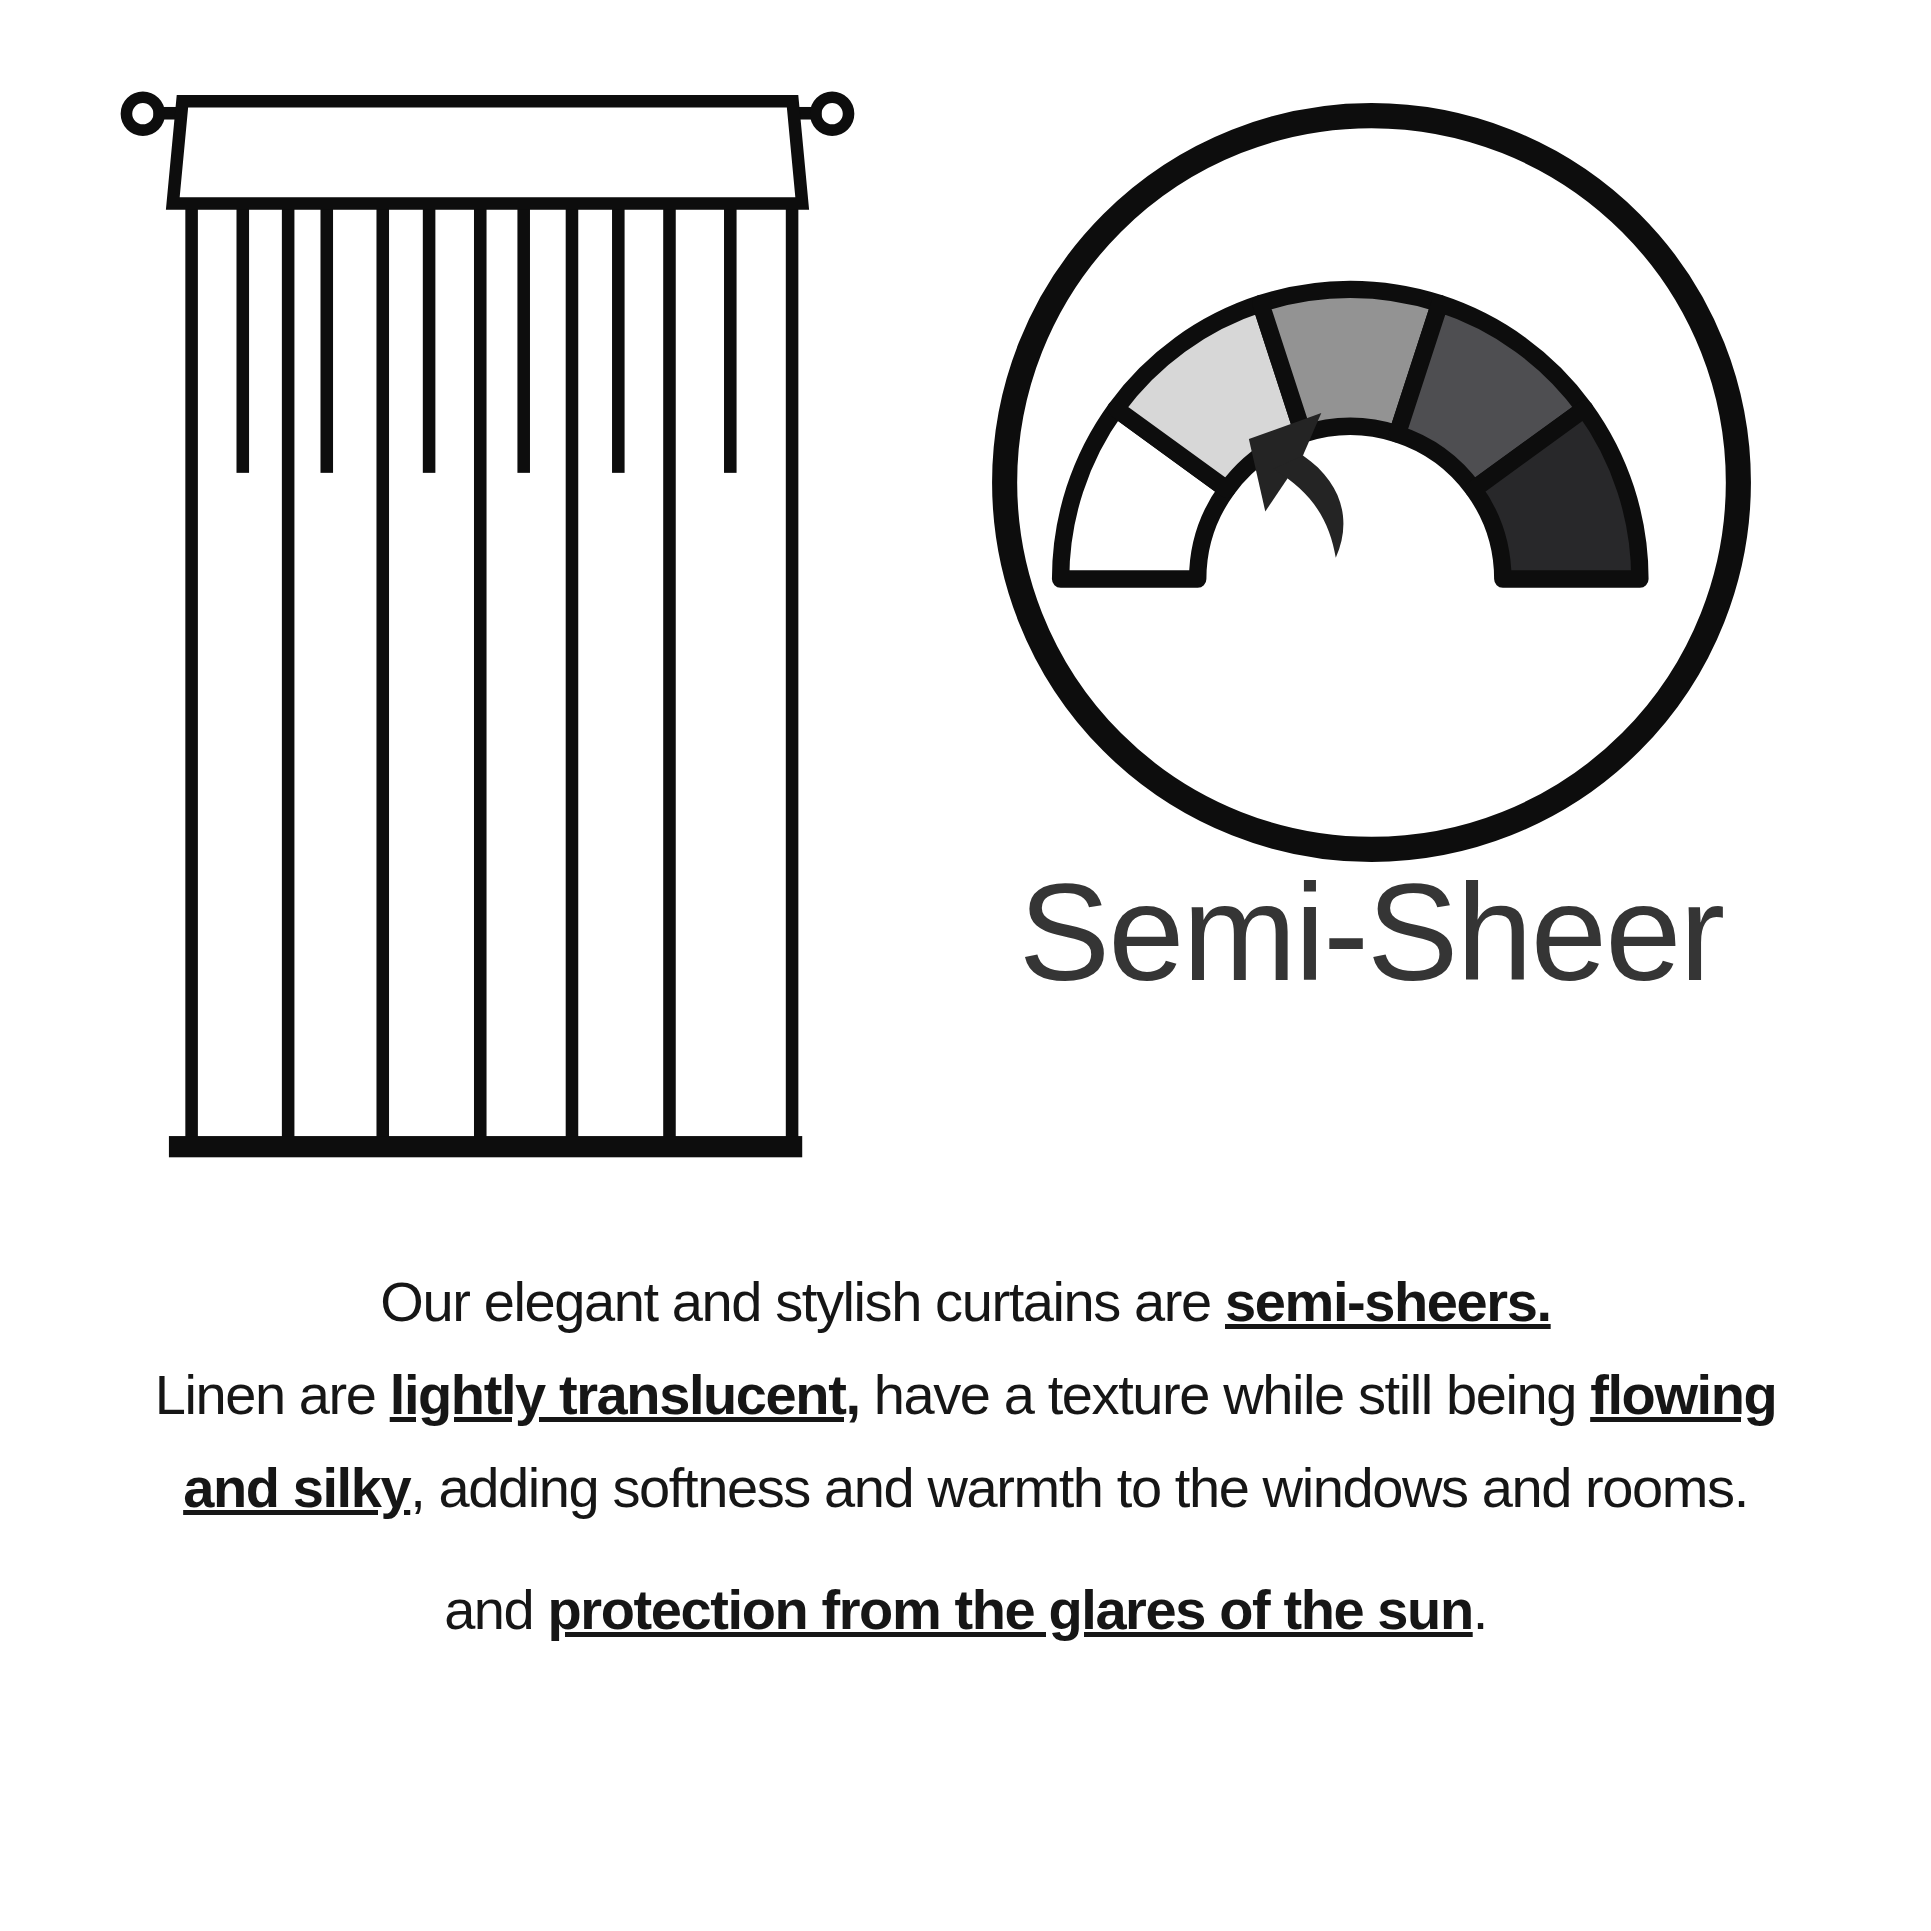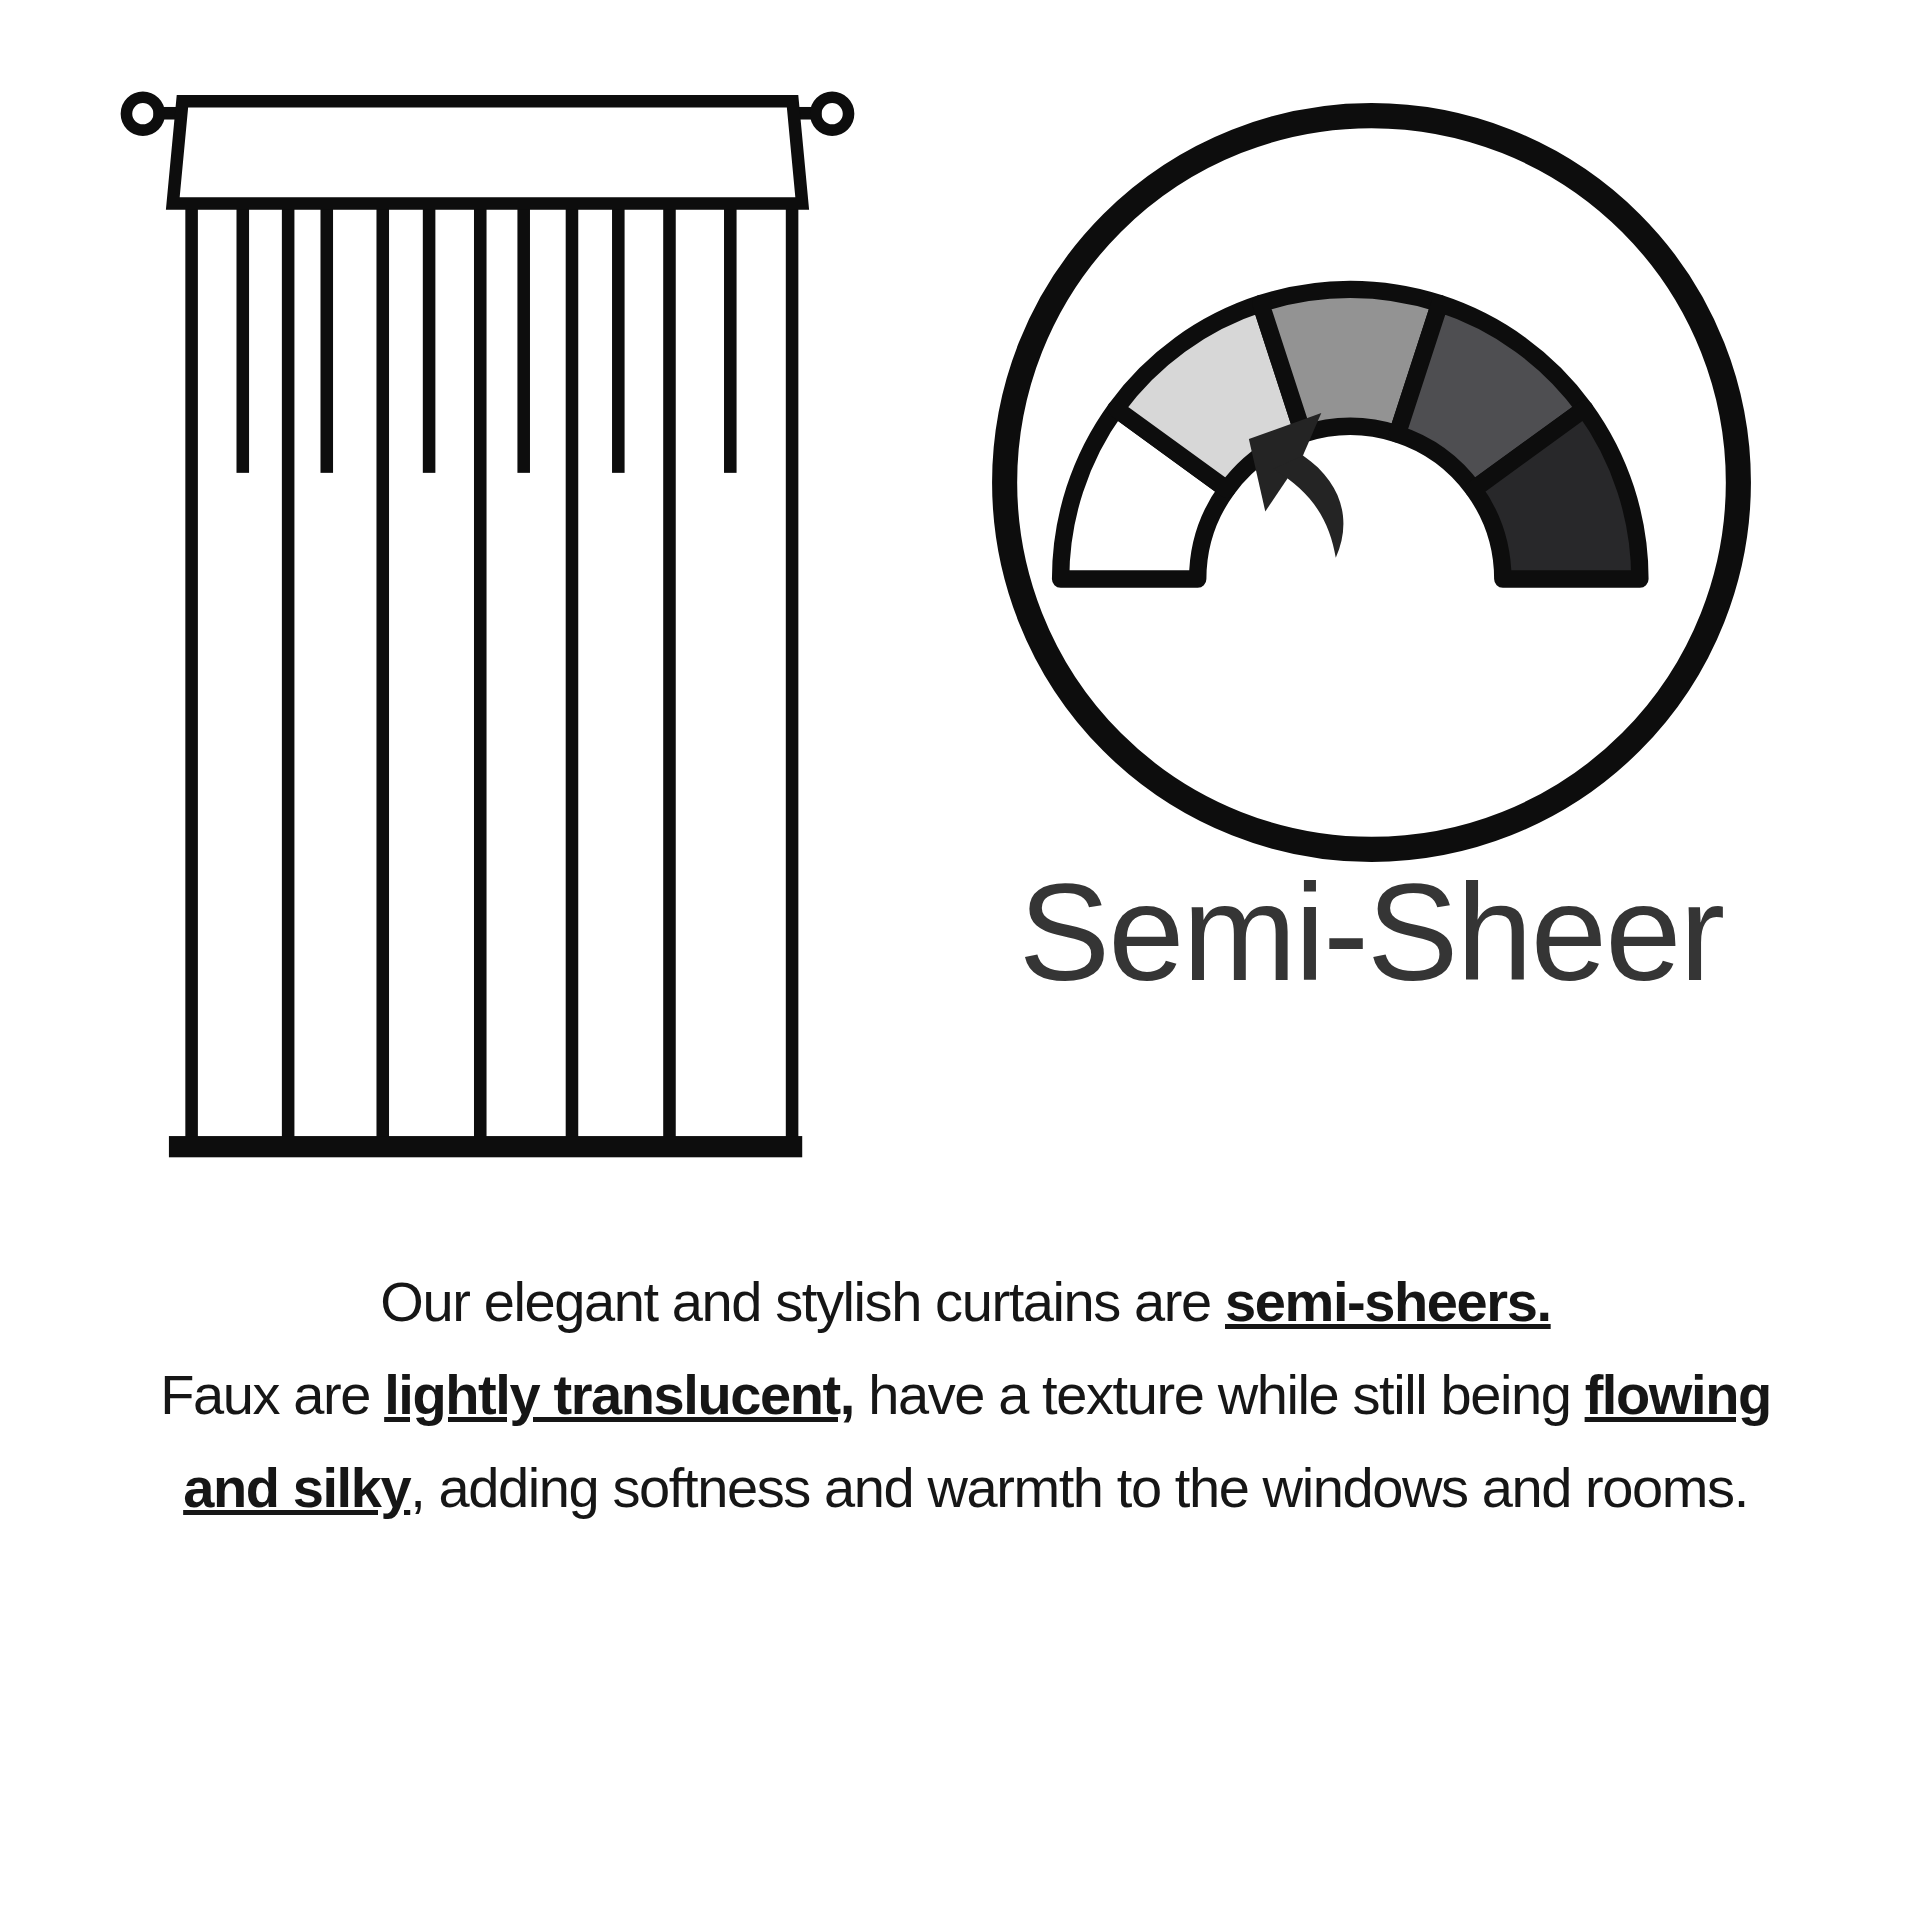--- a/index.html
+++ b/index.html
@@ -132,21 +132,22 @@
     </g>
   </svg>
 
   <div class="gauge-label">
     <div>Semi-Sheer</div>
   </div>
 
   <div class="description">
     <div class="para">
       <div class="line"><span>Our elegant and stylish curtains are </span><span class="b">semi-sheers.</span></div>
-      <div class="line"><span>Faux are </span><span class="b">lightly translucent,</span><span> have a texture while still being </span><span class="b">flowing</span></div>
+      <div class="line"><span>Linen are </span><span class="b">lightly translucent,</span><span> have a texture while still being </span><span class="b">flowing</span></div>
       <div class="line"><span class="b">and silky</span><span>, adding softness and warmth to the windows and rooms.</span></div>
     </div>
     <div class="para">
+      <div class="line"><span>and </span><span class="b">protection from the glares of the sun</span><span>.</span></div>
     </div>
   </div>
 
 </div>
 
 
 </body></html>

